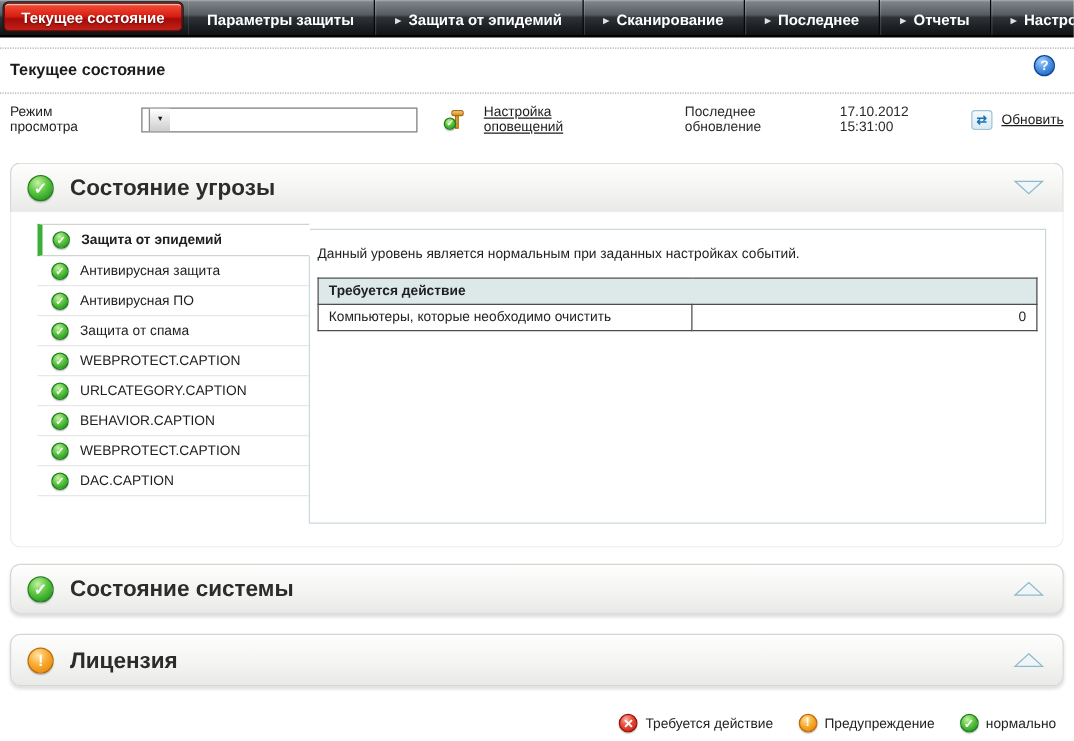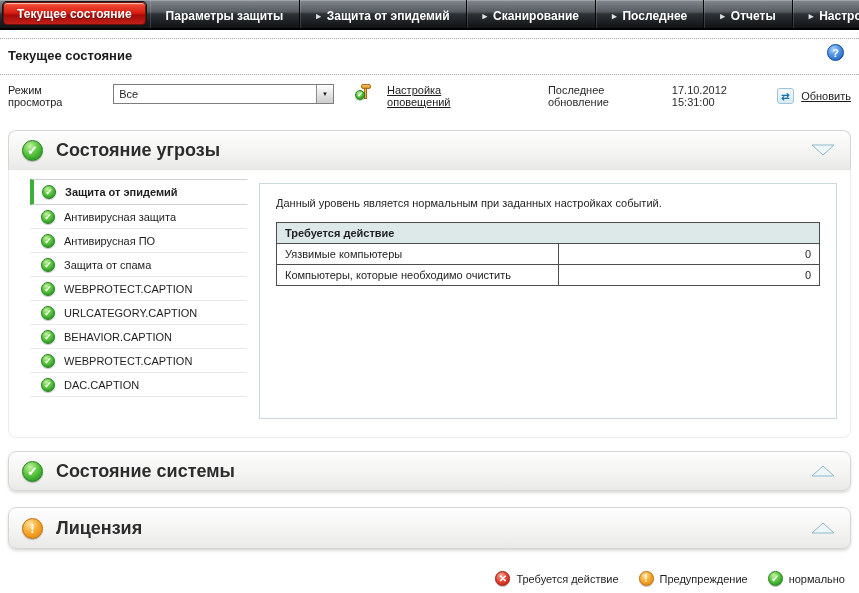--- a/index.html
+++ b/index.html
@@ -38,21 +38,21 @@
   }
   .page-title { font-size:13px; font-weight:bold; color:#1c1c1c; }
   .help-icon {
     position:absolute; right:15px; top:5px; width:17px; height:17px; border-radius:50%;
     background:radial-gradient(circle at 36% 28%,#a3cef8 0%,#4e93e3 45%,#1256b4 100%);
     border:1px solid #0c4496; color:#fff; font-size:11px; font-weight:bold;
     display:flex; align-items:center; justify-content:center; cursor:pointer;
   }
 
   
-  .toolbar { display:flex; gap:16px; padding:9px 8px 12px 8px; }
+  .toolbar { display:flex; align-items:center; gap:16px; padding:9px 8px 12px 8px; }
   .select {
     width:226px; height:20px; background:#fff; border:1px solid #7d7d7d;
     display:flex; align-items:center; padding-left:5px; cursor:pointer;
   }
   .select-value { flex:1; }
   .select-btn {
     width:17px; height:18px; border-left:1px solid #8e8e8e;
     background:linear-gradient(#ffffff,#cdcdcd);
     display:flex; align-items:center; justify-content:center; font-size:6px; color:#1a1a1a;
   }
@@ -109,21 +109,21 @@
     height:24px; display:flex; align-items:center; gap:9px; padding-left:11px;
     border-bottom:1px solid #e8e8e6; cursor:pointer; color:#1e1e1e;
   }
   .side-item.selected {
     font-weight:bold; background:#fff; height:26px; width:calc(100% + 1px);
     border:1px solid #d2d2d0; border-left:4px solid #3cae3a; border-right:1px solid #fff;
     position:relative; z-index:2; padding-left:8px;
   }
   .content-box {
     position:absolute; left:238px; top:13px; right:13px; height:236px;
-    border:1px solid #c9d9dd; background:#fff; padding:13px 16px;margin-left:12px;
+    border:1px solid #c9d9dd; background:#fff; padding:13px 6px;
   }
   .desc { margin-bottom:13px; }
   table.action { width:100%; border-collapse:collapse; font-size:11px; }
   table.action th {
     background:#dde9e9; text-align:left; font-weight:bold; padding:4px 8px;
     border:1px solid #4d4d4d; height:14px;
   }
   table.action td { padding:4px 8px; border:1px solid #4d4d4d; height:15px; }
   table.action td.value { width:48%; text-align:right; }
 
@@ -168,21 +168,20 @@
   </div>
 
   <div class="page-header">
     <div class="page-title">Текущее состояние</div>
     <div class="help-icon">?</div>
   </div>
 
   <div class="toolbar">
     <span>Режим просмотра</span>
     <div class="select">
-      <span class="select-value">Все</span>
       <span class="select-btn">▼</span>
     </div>
     <span class="alerts-icon">
       <span class="hammer-head"></span>
       <span class="hammer-handle"></span>
       <span class="alerts-check sicon sz-sm ok" style="width:10px;height:10px;font-size:7px;">✓</span>
     </span>
     <a class="link">Настройка оповещений</a>
     <div class="toolbar-right">
       <span>Последнее обновление</span>
@@ -244,24 +243,20 @@
       <div class="content-box">
         <div class="desc">Данный уровень является нормальным при заданных настройках событий.</div>
         <table class="action">
           <thead>
             <tr>
                 <th colspan="2">Требуется действие</th>
               </tr>
           </thead>
           <tbody id="table-body">
               <tr>
-                <td>Уязвимые компьютеры</td>
-                <td class="value">0</td>
-              </tr>
-              <tr>
                 <td>Компьютеры, которые необходимо очистить</td>
                 <td class="value">0</td>
               </tr>
             </tbody>
         </table>
       </div>
     </div>
   </div>
 
   <div class="panel" id="system-panel">

